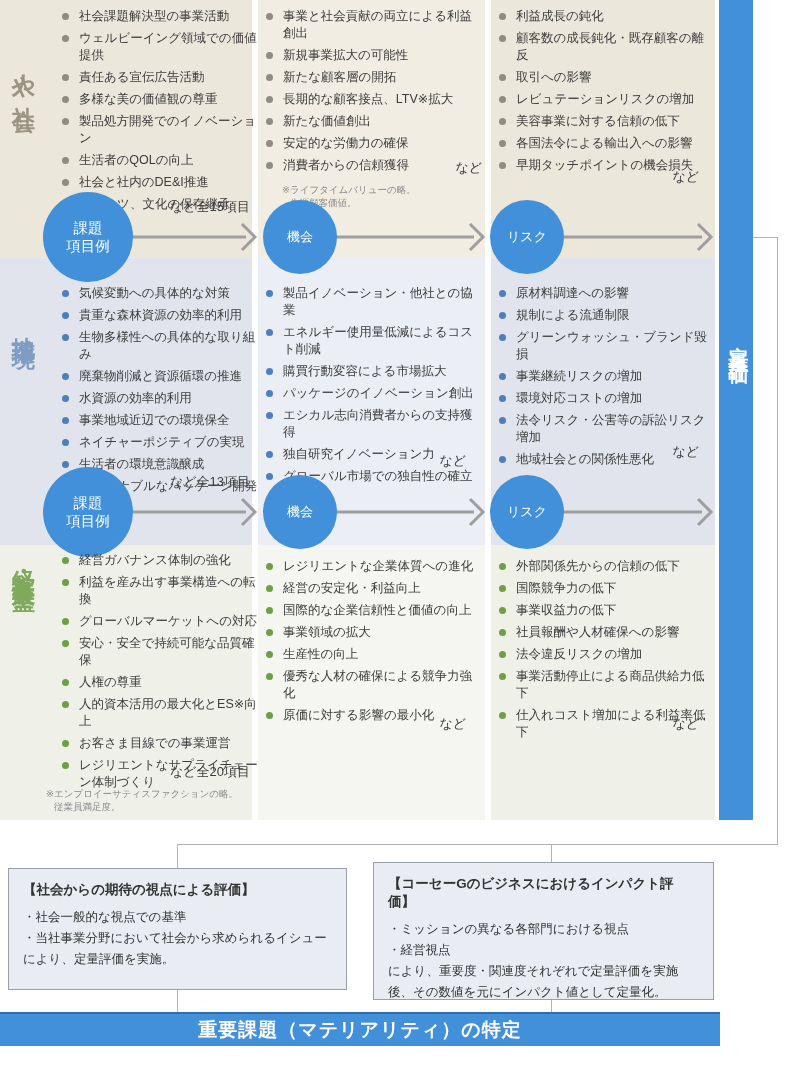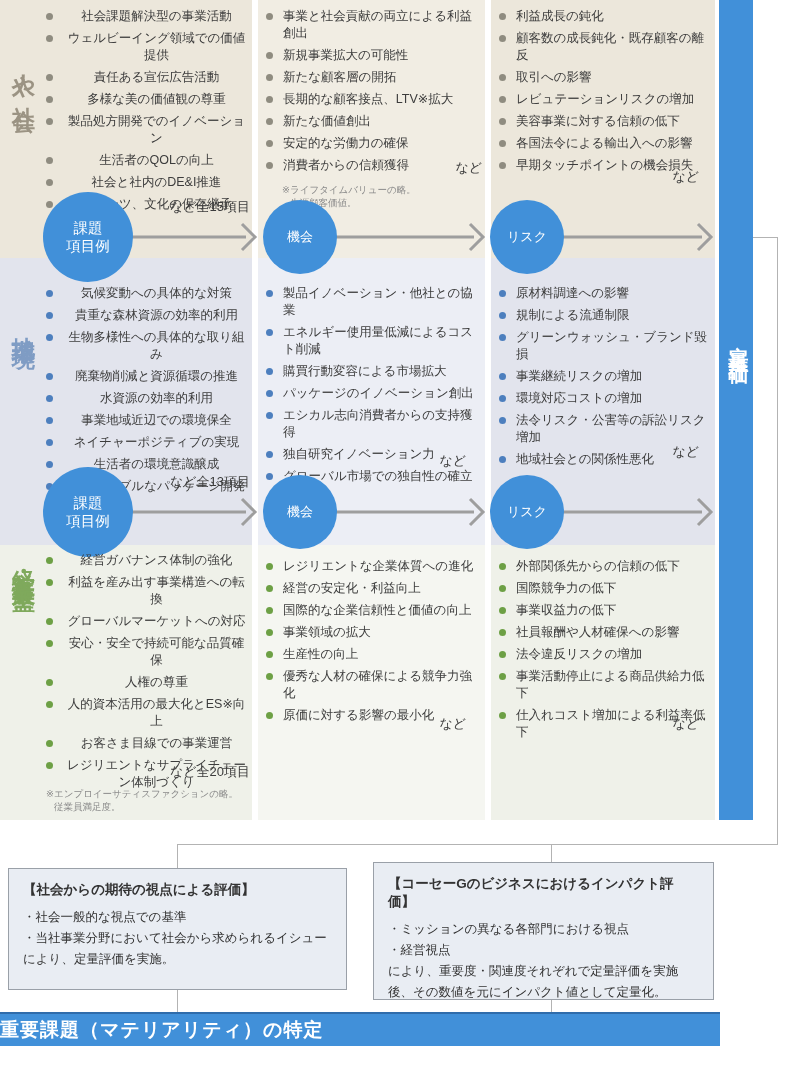--- a/index.html
+++ b/index.html
@@ -28,21 +28,21 @@
   .list{position:absolute;margin:0;padding:0;list-style:none;font-size:12.5px;color:#3c3c3c;}
   .list li{position:relative;padding-left:17px;line-height:17px;margin-bottom:5px;}
   .bullet{position:absolute;left:0;top:5px;width:7px;height:7px;border-radius:50%;}
   .society-b .bullet{background:#8f8c80;}
   .environment-b .bullet{background:#4d7fbe;}
   .business-b .bullet{background:#6da045;}
   .note{position:absolute;font-size:13px;color:#3c3c3c;text-align:right;}
   .footnote{position:absolute;font-size:9.5px;color:#8a8a8a;line-height:13px;}
 
   
-  .colA{left:46px;width:204px;text-align:center;}
+  .colA{left:62px;width:204px;}
   .colB{left:266px;width:216px;}
   .colC{left:499px;width:215px;}
 
   
   .flow-svg{position:absolute;left:40px;width:684px;height:64px;}
   .circle{position:absolute;border-radius:50%;background:#4190d9;color:#fff;
           display:flex;align-items:center;justify-content:center;flex-direction:column;
           text-align:center;line-height:1.25;}
   .circle.big{width:90px;height:90px;font-size:14.5px;}
   .circle.small{width:74px;height:74px;font-size:13px;}
@@ -60,21 +60,21 @@
   .eval-box{position:absolute;background:#e9edf3;border:1px solid #9aa0a8;
             padding:12px 14px;box-sizing:border-box;color:#333;}
   .eval-box .title{font-size:13.5px;font-weight:bold;margin-bottom:8px;}
   .eval-box .line{font-size:12.5px;line-height:21px;}
   .box-social{left:8px;top:868px;width:339px;height:122px;}
   .box-impact{left:373px;top:862px;width:341px;height:138px;}
 
   
   .bottom-bar{position:absolute;left:0;top:1012px;width:720px;height:34px;background:#4190d9;
               border-top:2px solid #2f6cab;box-sizing:border-box;
-              display:flex;align-items:center;}
+              display:flex;align-items:center;justify-content:center;}
   .bottom-bar span{color:#fff;font-size:19px;font-weight:bold;letter-spacing:1px;}
 </style>
 </head>
 <body>
 
 <div class="page">
 
   <div class="panel r1 c1"></div>
   <div class="panel r1 c2"></div>
   <div class="panel r1 c3"></div>

